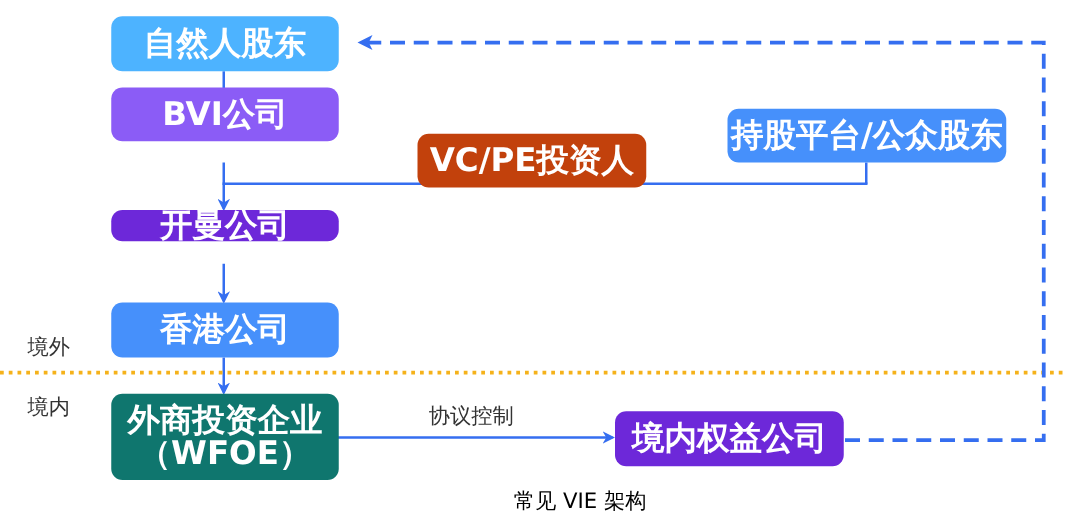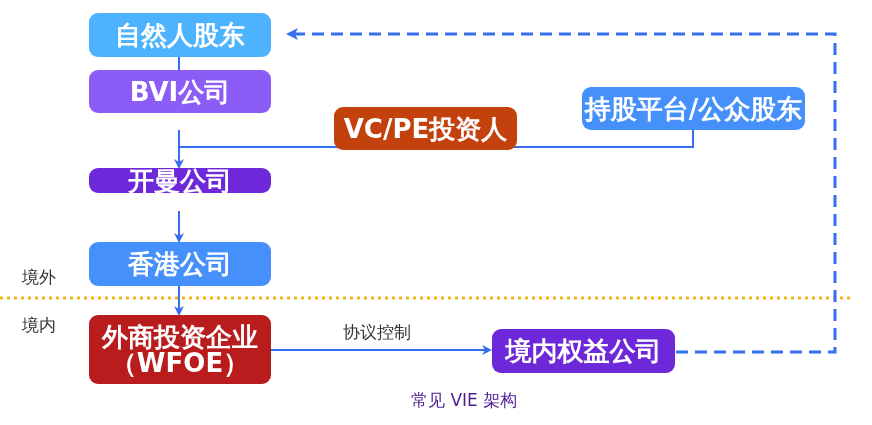--- a/index.html
+++ b/index.html
@@ -64,28 +64,28 @@
   </div>
 
   <div class="node" style="left:89px;top:168px;width:182px;height:25px;background:#6d28d9;">
     <span>开曼公司</span>
   </div>
 
   <div class="node" style="left:89px;top:242px;width:182px;height:44px;background:#4690fb;">
     <span>香港公司</span>
   </div>
 
-  <div class="node" style="left:89px;top:315px;width:182px;height:69px;background:#b91c1c;">
+  <div class="node" style="left:89px;top:315px;width:182px;height:69px;background:#0f766e;">
     <span>外商投资企业</span>
     <span>（WFOE）</span>
   </div>
 
   <div class="node" style="left:492px;top:329px;width:183px;height:44px;background:#6d28d9;">
     <span>境内权益公司</span>
   </div>
 
   <span class="label" style="left:22px;top:266px;">境外</span>
   <span class="label" style="left:22px;top:314px;">境内</span>
 
   <span class="label" style="left:343px;top:321px;">协议控制</span>
 
-  <span class="caption" style="left:411px;top:389px;color:#4c1d95;">常见 VIE 架构</span>
+  <span class="caption" style="left:411px;top:389px;color:#000000;">常见 VIE 架构</span>
 </div>
 
 </body></html>

